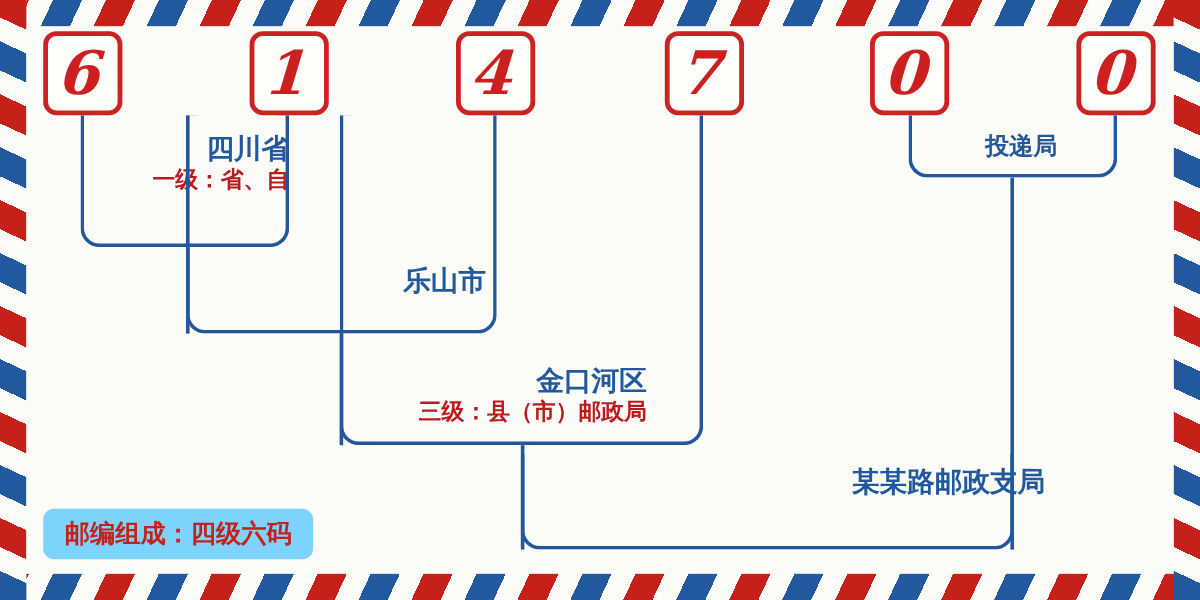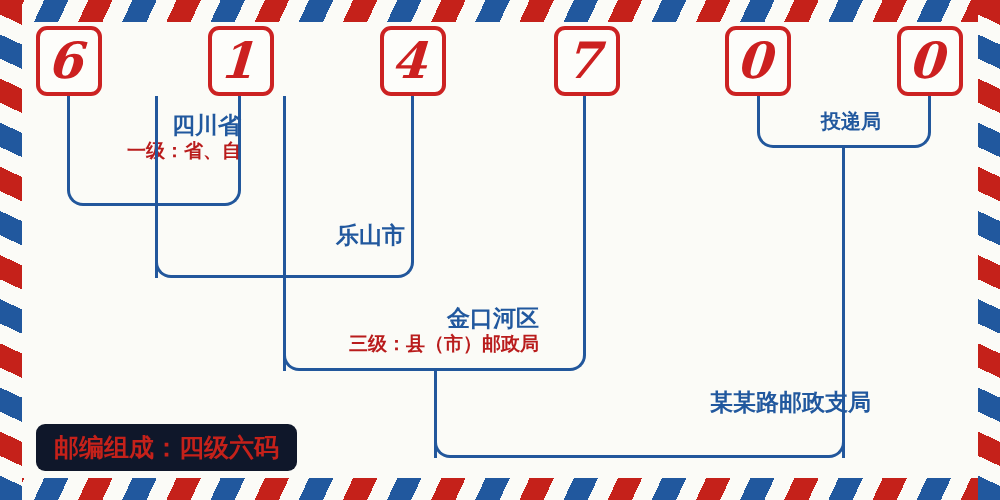--- a/index.html
+++ b/index.html
@@ -132,25 +132,25 @@
     white-space: nowrap;
     text-align: center;
   }
 
   
   .badge {
     position: absolute;
     left: 36px;
     top: 424px;
     padding: 7px 18px;
-    background: #0f172a;
+    background: #7dd3fc;
     border-radius: 9px;
     color: #c5211a;
     font-weight: bold;
-    font-size: 25px;
+    font-size: 21px;
     font-family: Liberation Sans, sans-serif;
     white-space: nowrap;
   }
 </style>
 </head>
 <body>
 
 <div id="stage">
 
   <div class="border-band band-top"></div>

